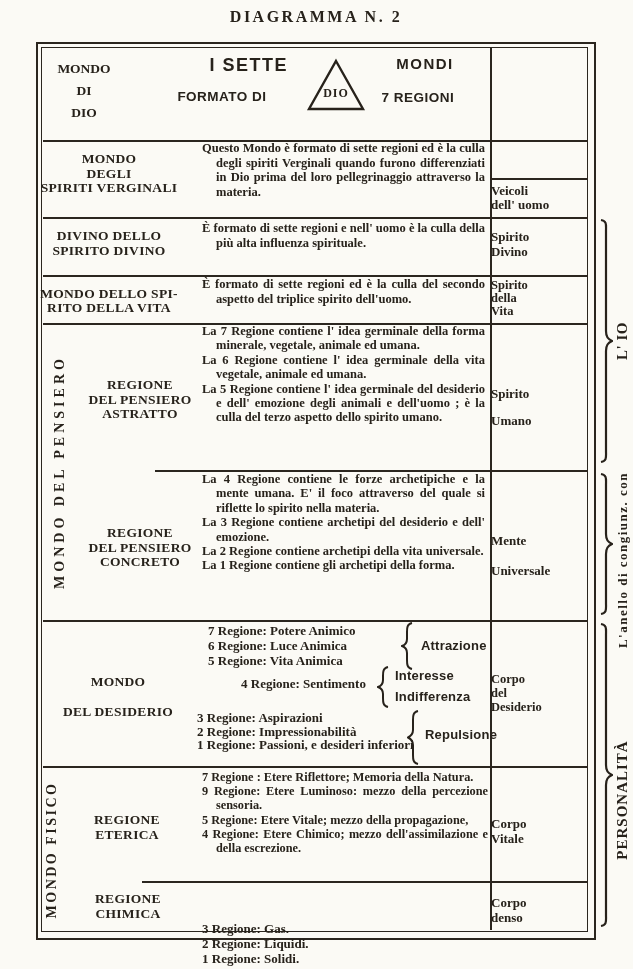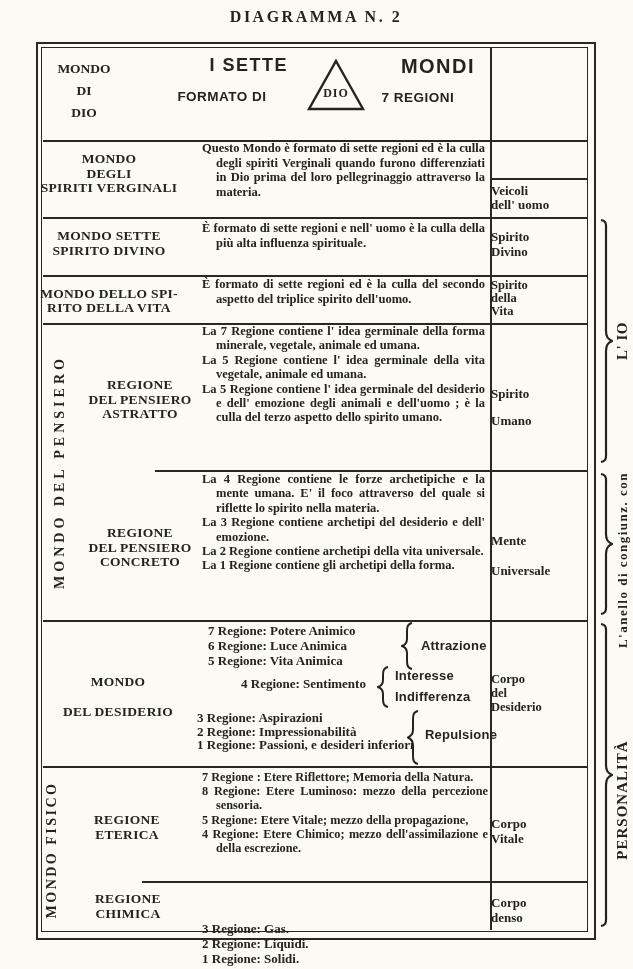--- a/index.html
+++ b/index.html
@@ -47,21 +47,21 @@
   <div class="hl" style="left:490px;top:178px;width:98px;"></div>
 
   <div class="vl" style="left:490px;top:47px;height:883px;"></div>
 
   <div class="abs c" style="left:44px;top:58px;width:80px;font-weight:bold;font-size:13.5px;line-height:22px;">
     <div>MONDO</div>
     <div>DI</div>
     <div>DIO</div>
   </div>
   <div class="abs c sans" style="left:168px;top:55px;width:120px;font-weight:bold;font-size:18px;letter-spacing:1.5px;text-align:right;">I SETTE</div>
-  <div class="abs c sans" style="left:378px;top:55px;width:120px;font-weight:bold;font-size:20px;letter-spacing:1.5px;">MONDI</div>
+  <div class="abs c sans" style="left:365px;top:55px;width:120px;font-weight:bold;font-size:15px;letter-spacing:1.5px;">MONDI</div>
   <div class="abs c sans" style="left:162px;top:89px;width:120px;font-weight:bold;font-size:13.5px;letter-spacing:.5px;">FORMATO DI</div>
   <div class="abs c sans" style="left:358px;top:90px;width:120px;font-weight:bold;font-size:13.5px;letter-spacing:.5px;">7 REGIONI</div>
   <div class="abs" style="left:306px;top:58px;">
     <svg width="60" height="54" viewBox="0 0 60 54">
       <polygon points="30,3 57,51 3,51" fill="none" stroke="#27221b" stroke-width="2.4"></polygon>
     </svg>
   </div>
   <div class="abs c" style="left:306px;top:86px;width:60px;font-weight:bold;font-size:12px;letter-spacing:1px;">DIO</div>
 
   <div class="abs rcell" style="top:184px;line-height:14px;">
@@ -72,21 +72,21 @@
   <div class="abs hdr" style="left:34px;top:152px;width:150px;">
     <div>MONDO</div>
     <div>DEGLI</div>
     <div>SPIRITI VERGINALI</div>
   </div>
   <div class="abs bodytxt" style="left:202px;top:141px;width:283px;">
     <p>Questo Mondo è formato di sette regioni ed è la culla degli spiriti Verginali quando furono differenziati in Dio prima del loro pellegrinaggio attraverso la materia.</p>
   </div>
 
   <div class="abs hdr" style="left:34px;top:229px;width:150px;">
-    <div>MONDO SETTE</div>
+    <div>DIVINO DELLO</div>
     <div>SPIRITO DIVINO</div>
   </div>
   <div class="abs bodytxt" style="left:202px;top:221px;width:283px;">
     <p>È formato di sette regioni e nell' uomo è la culla della più alta influenza spirituale.</p>
   </div>
   <div class="abs rcell" style="top:230px;line-height:14.5px;">
     <div>Spirito</div>
     <div>Divino</div>
   </div>
 
@@ -103,21 +103,21 @@
     <div>Vita</div>
   </div>
 
   <div class="abs hdr" style="left:65px;top:378px;width:150px;">
     <div>REGIONE</div>
     <div>DEL PENSIERO</div>
     <div>ASTRATTO</div>
   </div>
   <div class="abs bodytxt" style="left:202px;top:324px;width:283px;line-height:14.4px;">
     <p>La 7 Regione contiene l' idea germinale della forma minerale, vegetale, animale ed umana.</p>
-    <p>La 5 Regione contiene l' idea germinale della vita vegetale, animale ed umana.</p>
+    <p>La 6 Regione contiene l' idea germinale della vita vegetale, animale ed umana.</p>
     <p>La 5 Regione contiene l' idea germinale del desiderio e dell' emozione degli animali e dell'uomo ; è la culla del terzo aspetto dello spirito umano.</p>
   </div>
   <div class="abs rcell" style="top:380px;line-height:27px;">
     <div>Spirito</div>
     <div>Umano</div>
   </div>
 
   <div class="abs hdr" style="left:65px;top:526px;width:150px;">
     <div>REGIONE</div>
     <div>DEL PENSIERO</div>
@@ -171,21 +171,21 @@
     <div>del</div>
     <div>Desiderio</div>
   </div>
 
   <div class="abs hdr" style="left:52px;top:812px;width:150px;line-height:15px;">
     <div>REGIONE</div>
     <div>ETERICA</div>
   </div>
   <div class="abs bodytxt" style="left:202px;top:770px;width:286px;line-height:14.2px;font-size:12.3px;">
     <p>7 Regione : Etere Riflettore; Memoria della Natura.</p>
-    <p>8 Regione: Etere Luminoso: mezzo della percezione sensoria.</p>
+    <p>9 Regione: Etere Luminoso: mezzo della percezione sensoria.</p>
     <p>5 Regione: Etere Vitale; mezzo della propagazione,</p>
     <p>4 Regione: Etere Chimico; mezzo dell'assimilazione e della escrezione.</p>
   </div>
   <div class="abs rcell" style="top:816px;line-height:15px;">
     <div>Corpo</div>
     <div>Vitale</div>
   </div>
 
   <div class="abs hdr" style="left:53px;top:891px;width:150px;line-height:15px;">
     <div>REGIONE</div>

